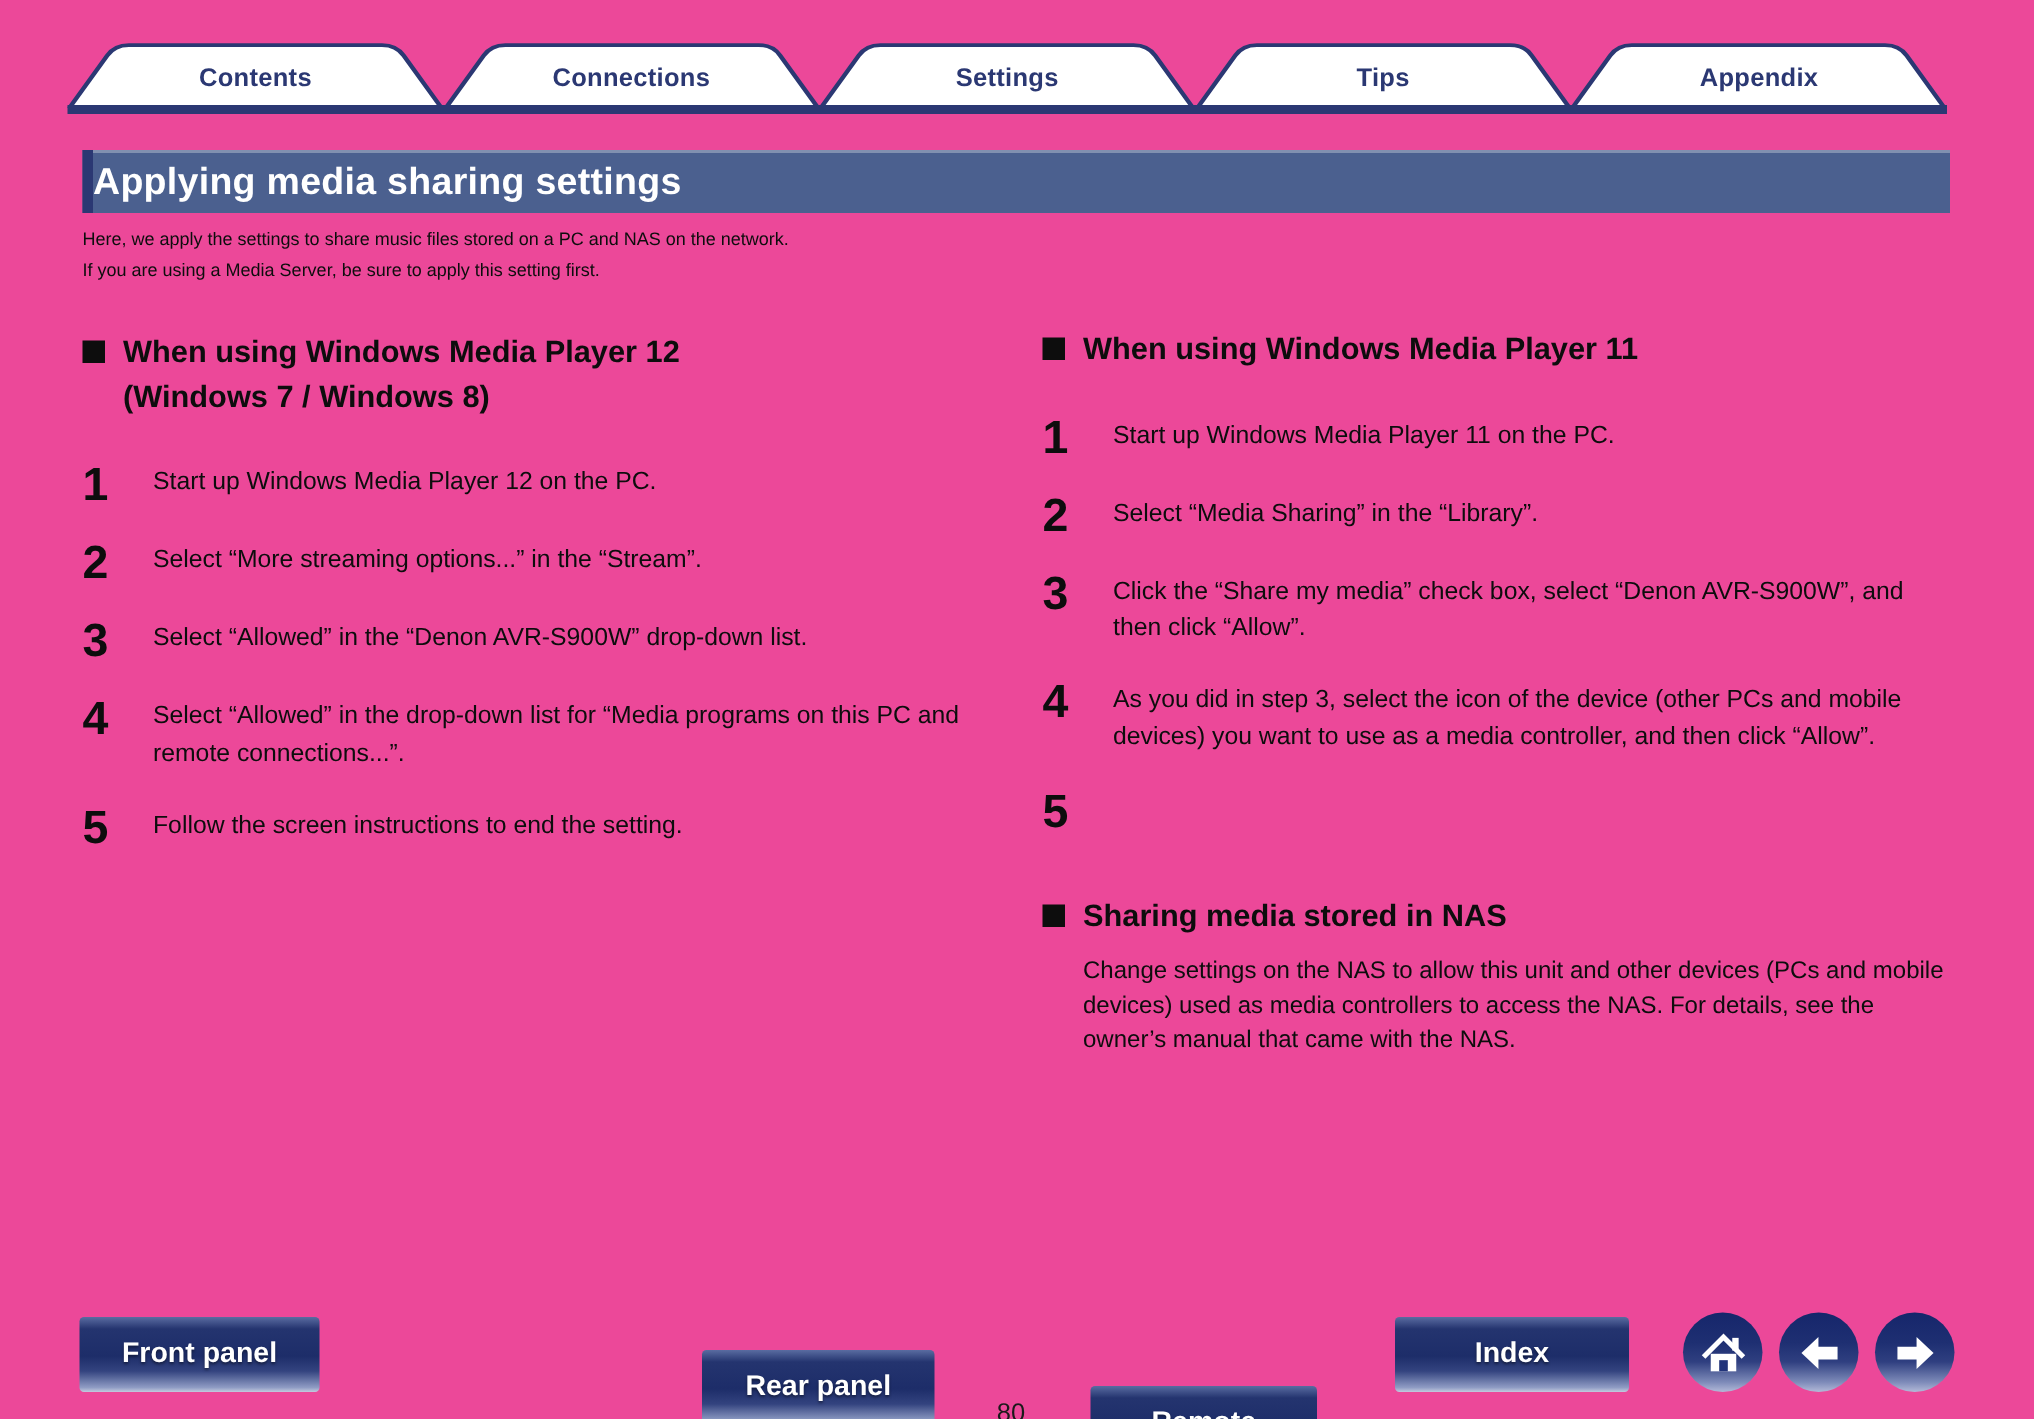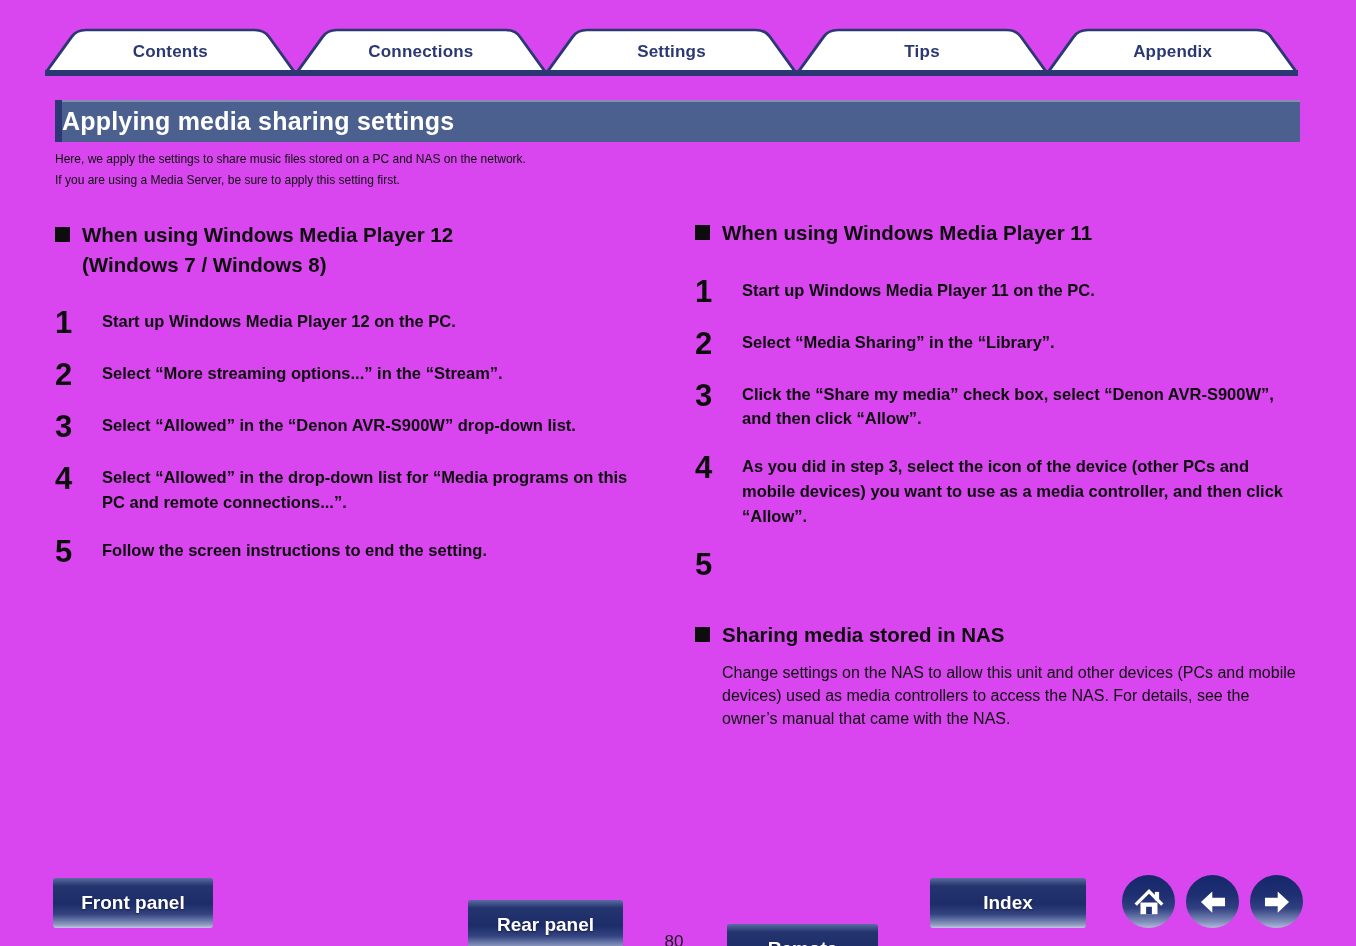--- a/index.html
+++ b/index.html
@@ -1,18 +1,18 @@
 <!DOCTYPE html>
 <html><head>
 <meta charset="utf-8">
 <style>
   * { margin:0; padding:0; box-sizing:border-box; }
   html,body { width:1356px; height:946px; background:#ffffff;
     font-family:"Liberation Sans", sans-serif; color:#000; overflow:hidden; }
-  .page { position:relative; width:1356px; height:946px; background:#d946ef; }
+  .page { position:relative; width:1356px; height:946px; background:#ec4899; }
 
   
   .tabbar { position:absolute; top:28px; left:45px; width:1253px; height:44px; display:flex; }
   .tab { position:relative; flex:1 1 0; height:44px; cursor:pointer; }
   .tab svg { position:absolute; inset:0; width:100%; height:100%; }
   .tab .tab-label { position:absolute; inset:4px 0 0 0; display:flex; align-items:center; justify-content:center;
     font-weight:bold; font-size:17px; color:#2b3873; letter-spacing:.2px; }
   .tab--active .tab-label { color:#ffffff; }
   .tab-underline { position:absolute; top:70px; left:45px; width:1253px; height:6px; background:#2b3873; }
 
@@ -29,21 +29,21 @@
   .col { position:absolute; }
   .col-left  { top:220px; left:55px;  width:590px; }
   .col-right { top:218px; left:695px; width:605px; }
 
   .sec-heading { display:flex; align-items:flex-start; font-weight:bold; font-size:20.5px; color:#0d0d0d; line-height:1.45; }
   .sec-bullet { width:15px; height:15px; background:#0d0d0d; margin:7px 12px 0 0; flex:0 0 15px; }
   .mb-steps { margin-bottom:30px; }
 
   .step { display:flex; align-items:flex-start; margin-bottom:23px; }
   .step-num { flex:0 0 47px; font-size:31px; font-weight:bold; color:#0d0d0d; line-height:1; margin-top:-2px; }
-  .step-text { flex:1 1 auto; font-size:16.5px; font-weight:bold; color:#0d0d0d; line-height:1.5; }
+  .step-text { flex:1 1 auto; font-size:16.5px; font-weight:normal; color:#0d0d0d; line-height:1.5; }
 
   .nas-heading { margin-top:40px; }
   .nas-body { margin-top:12px; margin-left:27px; width:578px; font-size:16px; line-height:1.42; color:#0d0d0d; }
 
   
   .pill { position:absolute; height:50px; border-radius:3px; cursor:pointer;
     background:linear-gradient(180deg,#5a6ca1 0%, #24346f 16%, #1d2d69 52%, #33437f 72%, #8f9cc4 94%, #c3cade 100%);
     display:flex; align-items:center; justify-content:center;
     color:#fff; font-weight:bold; font-size:19px; text-shadow:0 1px 2px rgba(0,0,0,.45); }
   .pill-front  { top:878px; left:53px;  width:160px; }

